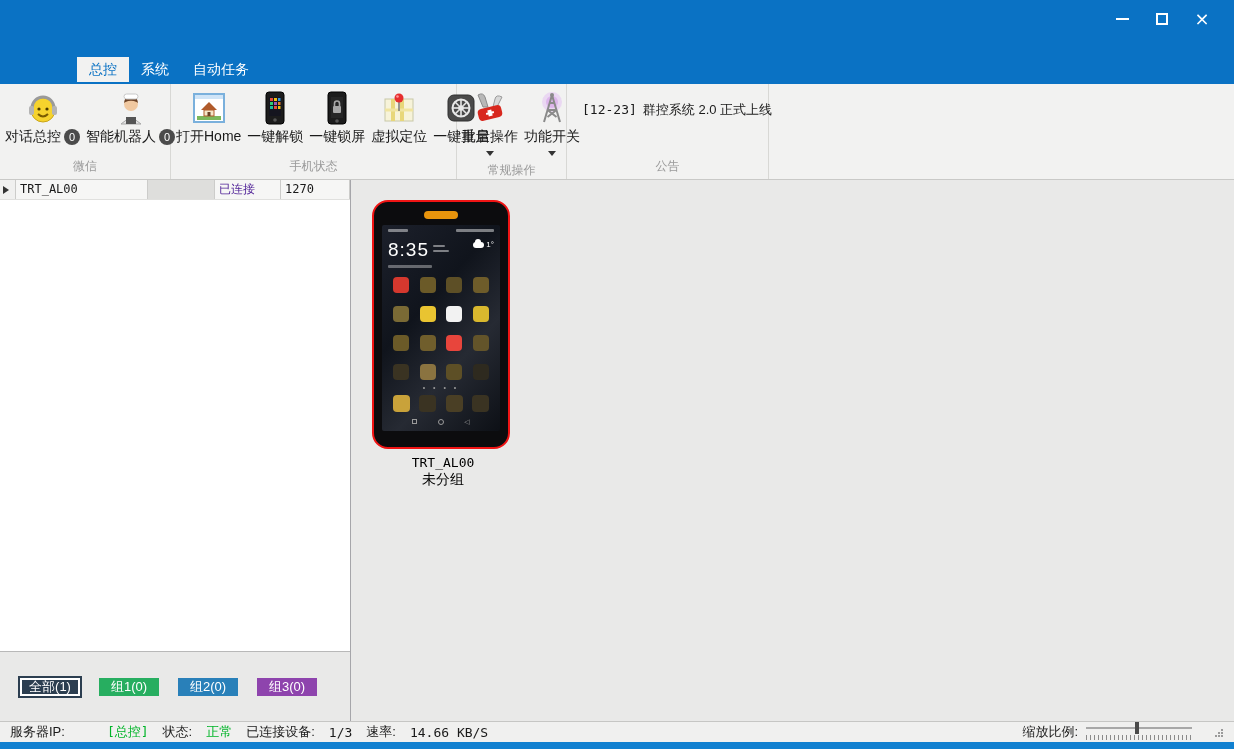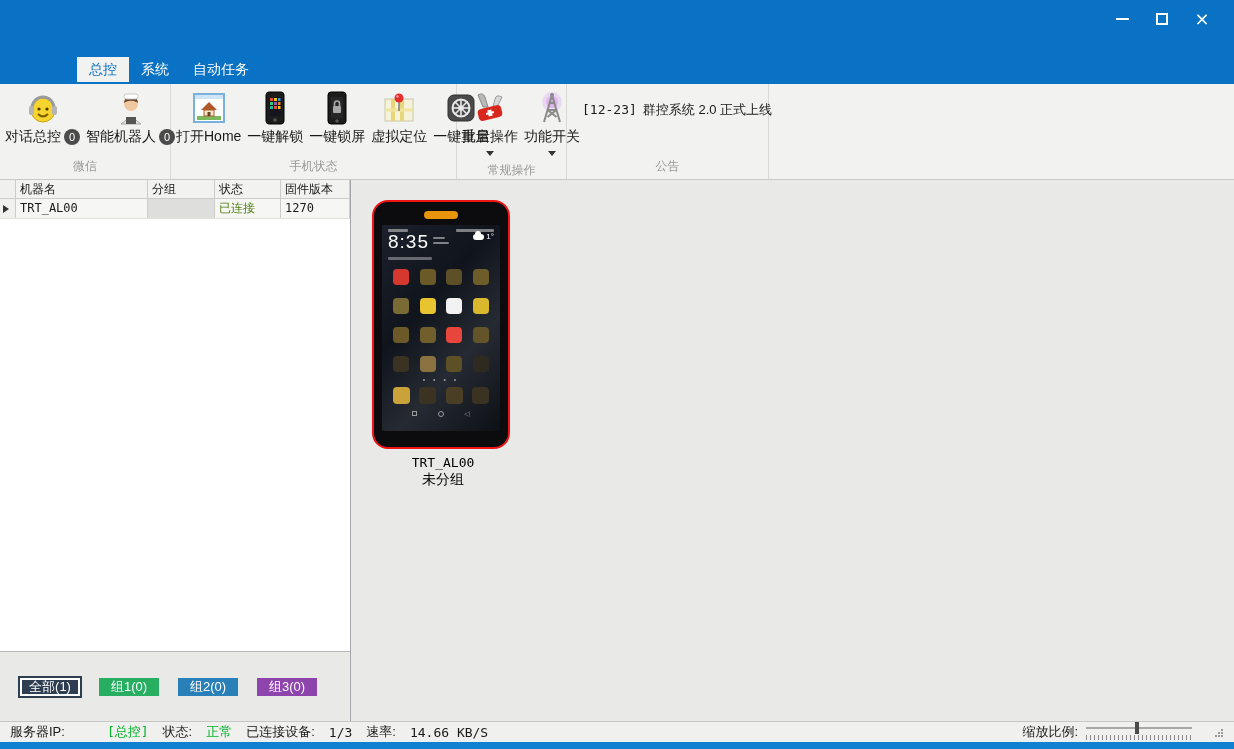--- a/index.html
+++ b/index.html
@@ -42,36 +42,36 @@
   .left-panel { width:351px; flex:none; border-right:1px solid #a6a6aa; display:flex; flex-direction:column; background:#fff; }
   .dev-table { font-size:12px; }
   .trow { display:grid; grid-template-columns:16px 132px 67px 66px 1fr; }
   .trow > div { border-right:1px solid #ccccca; padding-left:4px; overflow:hidden; white-space:nowrap; }
   .thead { height:19px; line-height:18px; background:#f2f2f1; border-bottom:1px solid #ccccca; }
   .tdata { height:20px; line-height:19px; background:#f6f6f5; border-bottom:1px solid #e0e0de; }
   .cell-selector { background:#f0f0ef; display:flex; align-items:center; justify-content:center; padding-left:0 !important; }
   .row-arrow { width:0; height:0; border:4px solid transparent; border-left:6px solid #333; }
   .cell-group-shade { background:#dededc; }
   .mono { font-family:"DejaVu Sans Mono", monospace; }
-  .status-green { color:#4d7c0f; }
+  .status-green { color:#4c1d95; }
   .left-fill { flex:1; background:#fff; }
   .groups-area { height:70px; flex:none; background:#e9e9e8; border-top:1px solid #b8b8b8; display:flex; align-items:center; padding-left:20px; gap:19px; }
   .gbtn { height:18px; min-width:60px; color:#fff; font-size:13px; display:flex; align-items:center; justify-content:center; padding:0 6px; }
   .gbtn.selected { border:2px solid #fff; outline:2px solid #2c3e50; }
 
   
   .main-area { flex:1; background:#e9e9e8; padding:20px 0 0 21px; overflow:hidden; }
   .device-card { width:142px; }
   .phone { width:138px; height:249px; background:#0c0c0e; border:2px solid #f01414; border-radius:16px; padding:9px 8px 0 8px; }
   .speaker { width:34px; height:8px; background:#e8940c; border-radius:4px; margin:0 auto 6px auto; }
   .screen { width:118px; height:206px; margin:0 auto; border-radius:2px; padding:4px 6px 0 6px; color:#fff; overflow:hidden;
             background:linear-gradient(132deg,#1c202b 0%,#10141c 38%,#262a33 66%,#0d1016 100%); }
   .scr-status { display:flex; justify-content:space-between; align-items:center; }
   .sbar { height:3px; background:rgba(255,255,255,.45); border-radius:1px; }
-  .scr-clockrow { display:flex; align-items:flex-start; margin-top:0; }
+  .scr-clockrow { display:flex; align-items:flex-start; margin-top:8px; }
   .scr-clock { font-size:19px; font-weight:400; letter-spacing:1px; line-height:20px; }
   .scr-clock-side { display:flex; flex-direction:column; gap:3px; margin:5px 0 0 4px; }
   .scr-weather { margin-left:auto; text-align:right; font-size:8px; line-height:9px; display:flex; align-items:flex-start; gap:2px; }
   .cloud { width:11px; height:6px; background:#fff; border-radius:4px; margin-top:2px; position:relative; }
   .cloud::before { content:""; position:absolute; left:2px; top:-3px; width:6px; height:6px; background:#fff; border-radius:50%; }
   .scr-date { width:44px; height:3px; background:rgba(255,255,255,.35); border-radius:1px; margin-top:5px; }
   .app-grid { display:grid; grid-template-columns:repeat(4,1fr); justify-items:center; row-gap:13px; margin-top:9px; }
   .app-grid .cg-cell { width:16px; height:16px; border-radius:4px; }
   .dots { text-align:center; color:#999; font-size:7px; letter-spacing:3px; line-height:8px; margin-top:4px; }
   .dock { display:grid; grid-template-columns:repeat(4,1fr); justify-items:center; margin-top:3px; }
@@ -305,27 +305,20 @@
       </div>
       <div class="rgroup-label">公告</div>
     </div>
 
   </div>
 
   <div class="content">
 
     <div class="left-panel">
       <div class="dev-table">
-        <div class="trow thead">
-          <div class="cell-selector"></div>
-          <div>机器名</div>
-          <div>分组</div>
-          <div>状态</div>
-          <div>固件版本</div>
-        </div>
         <div class="trow tdata">
           <div class="cell-selector">
               <span class="row-arrow"></span>
             </div>
           <div class="mono">TRT_AL00</div>
           <div class="cell-group-shade"></div>
           <div class="status-green">已连接</div>
           <div class="mono">1270</div>
         </div>
       </div>

